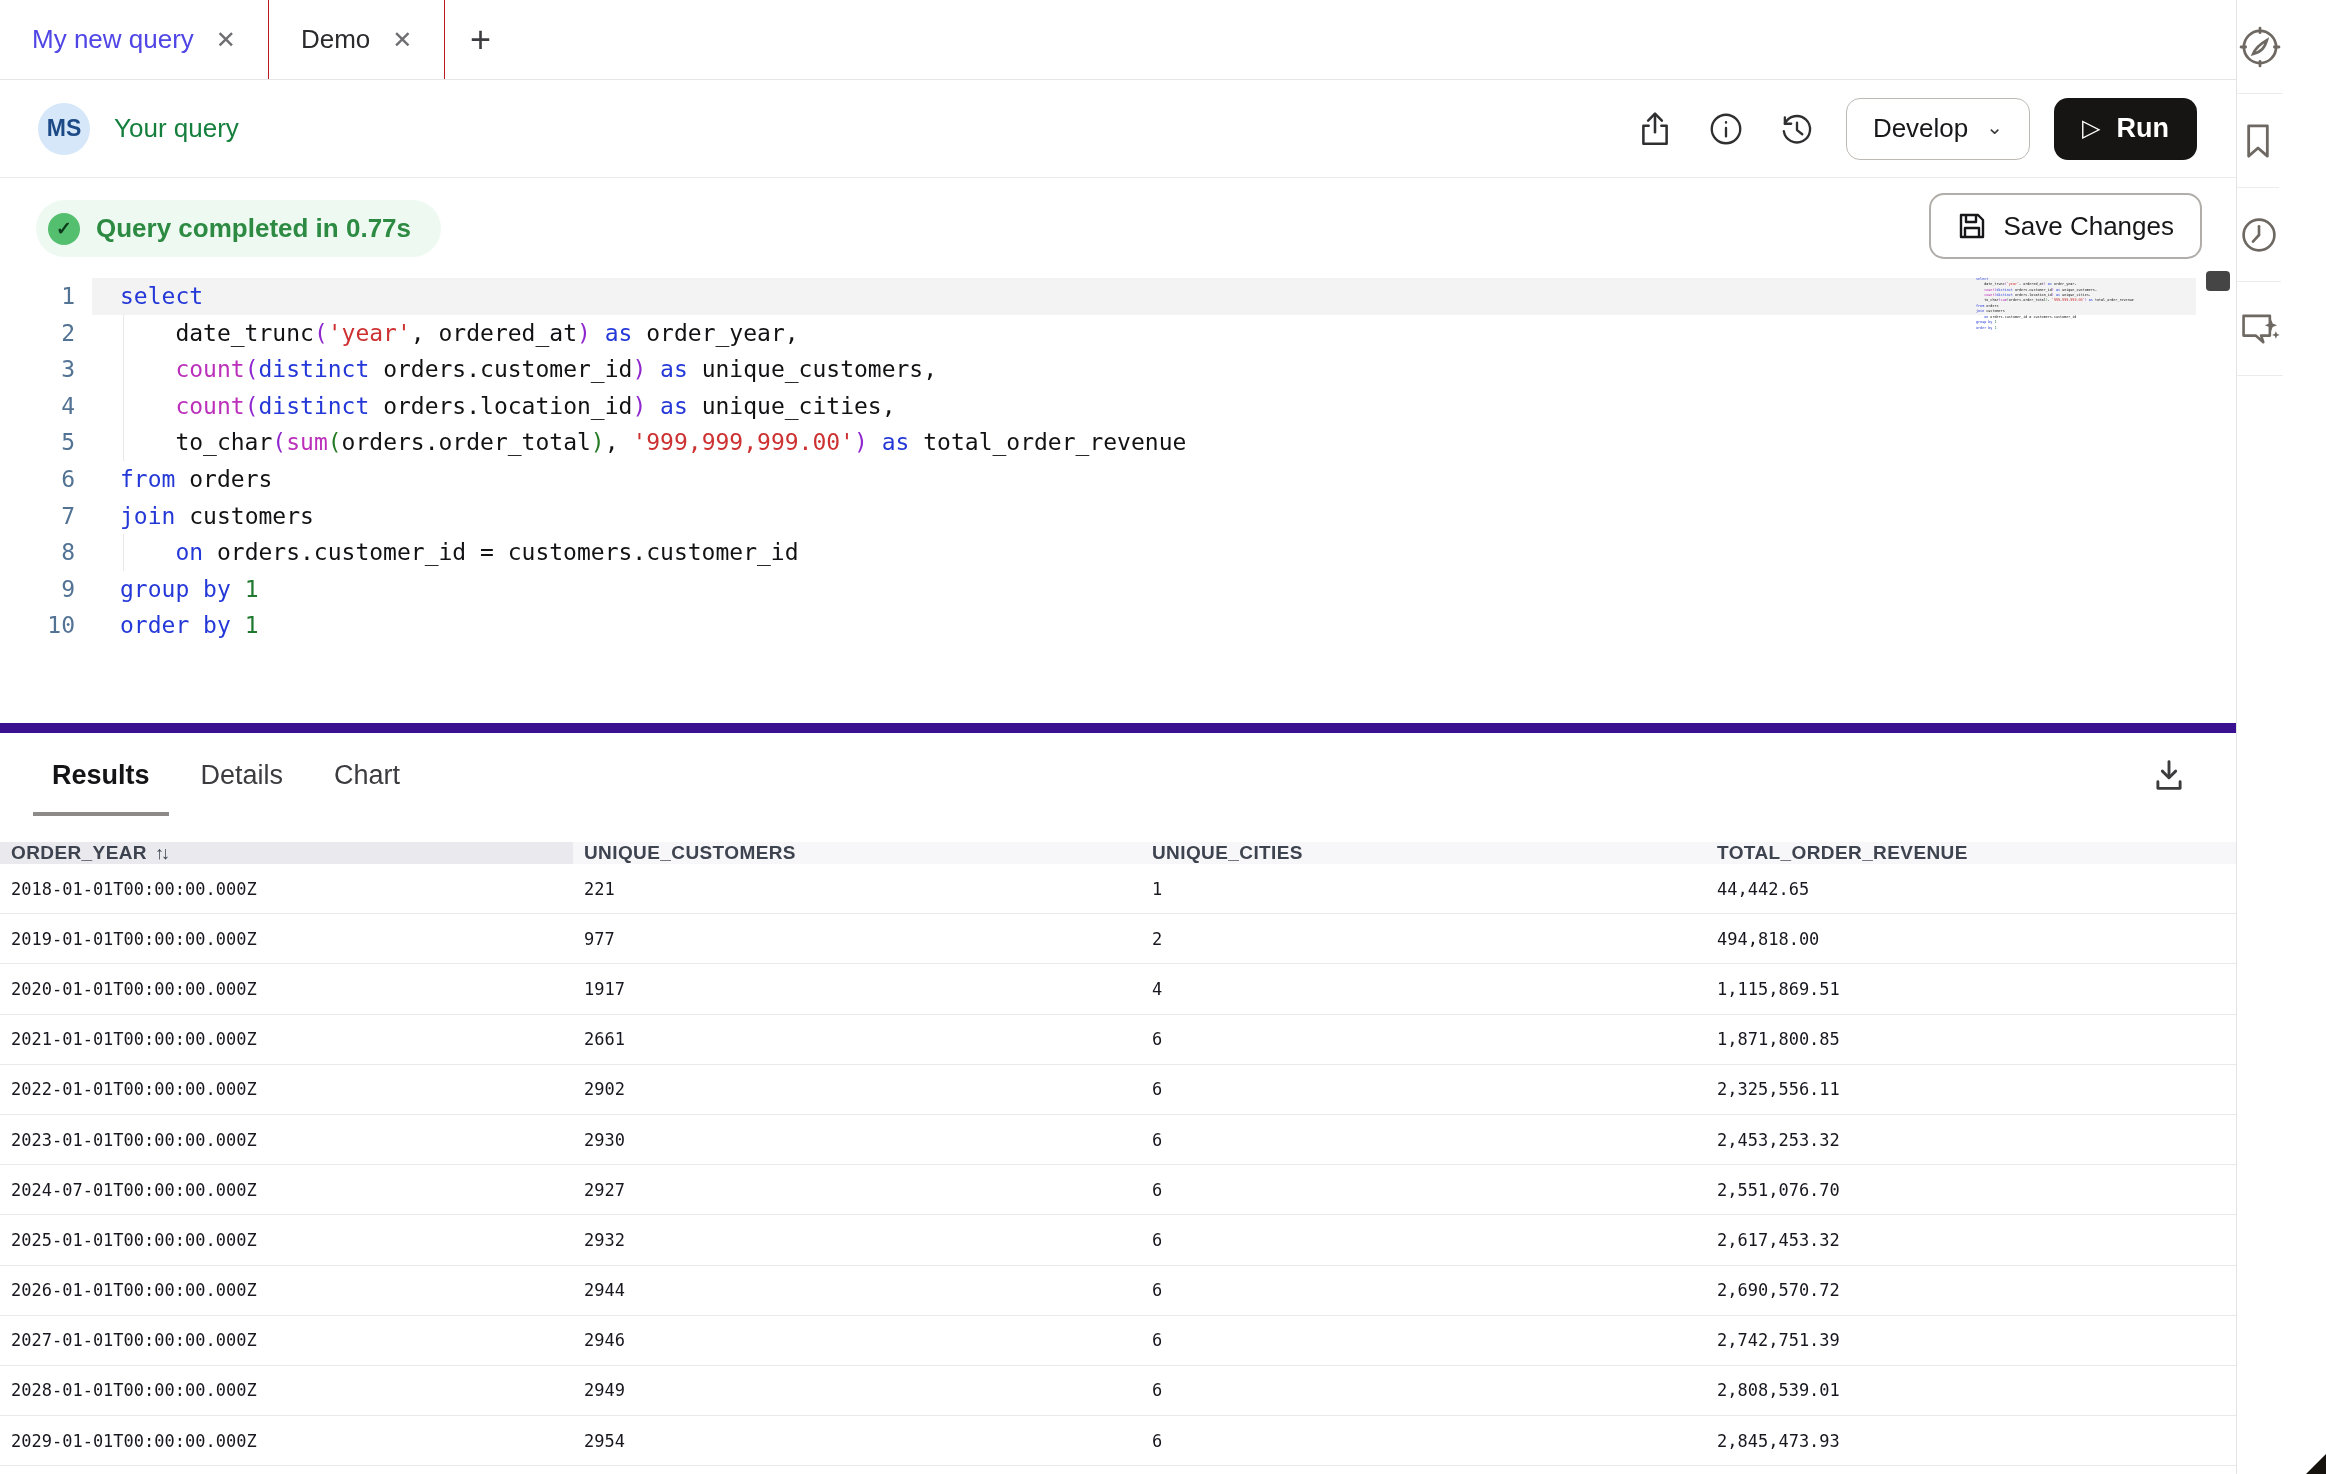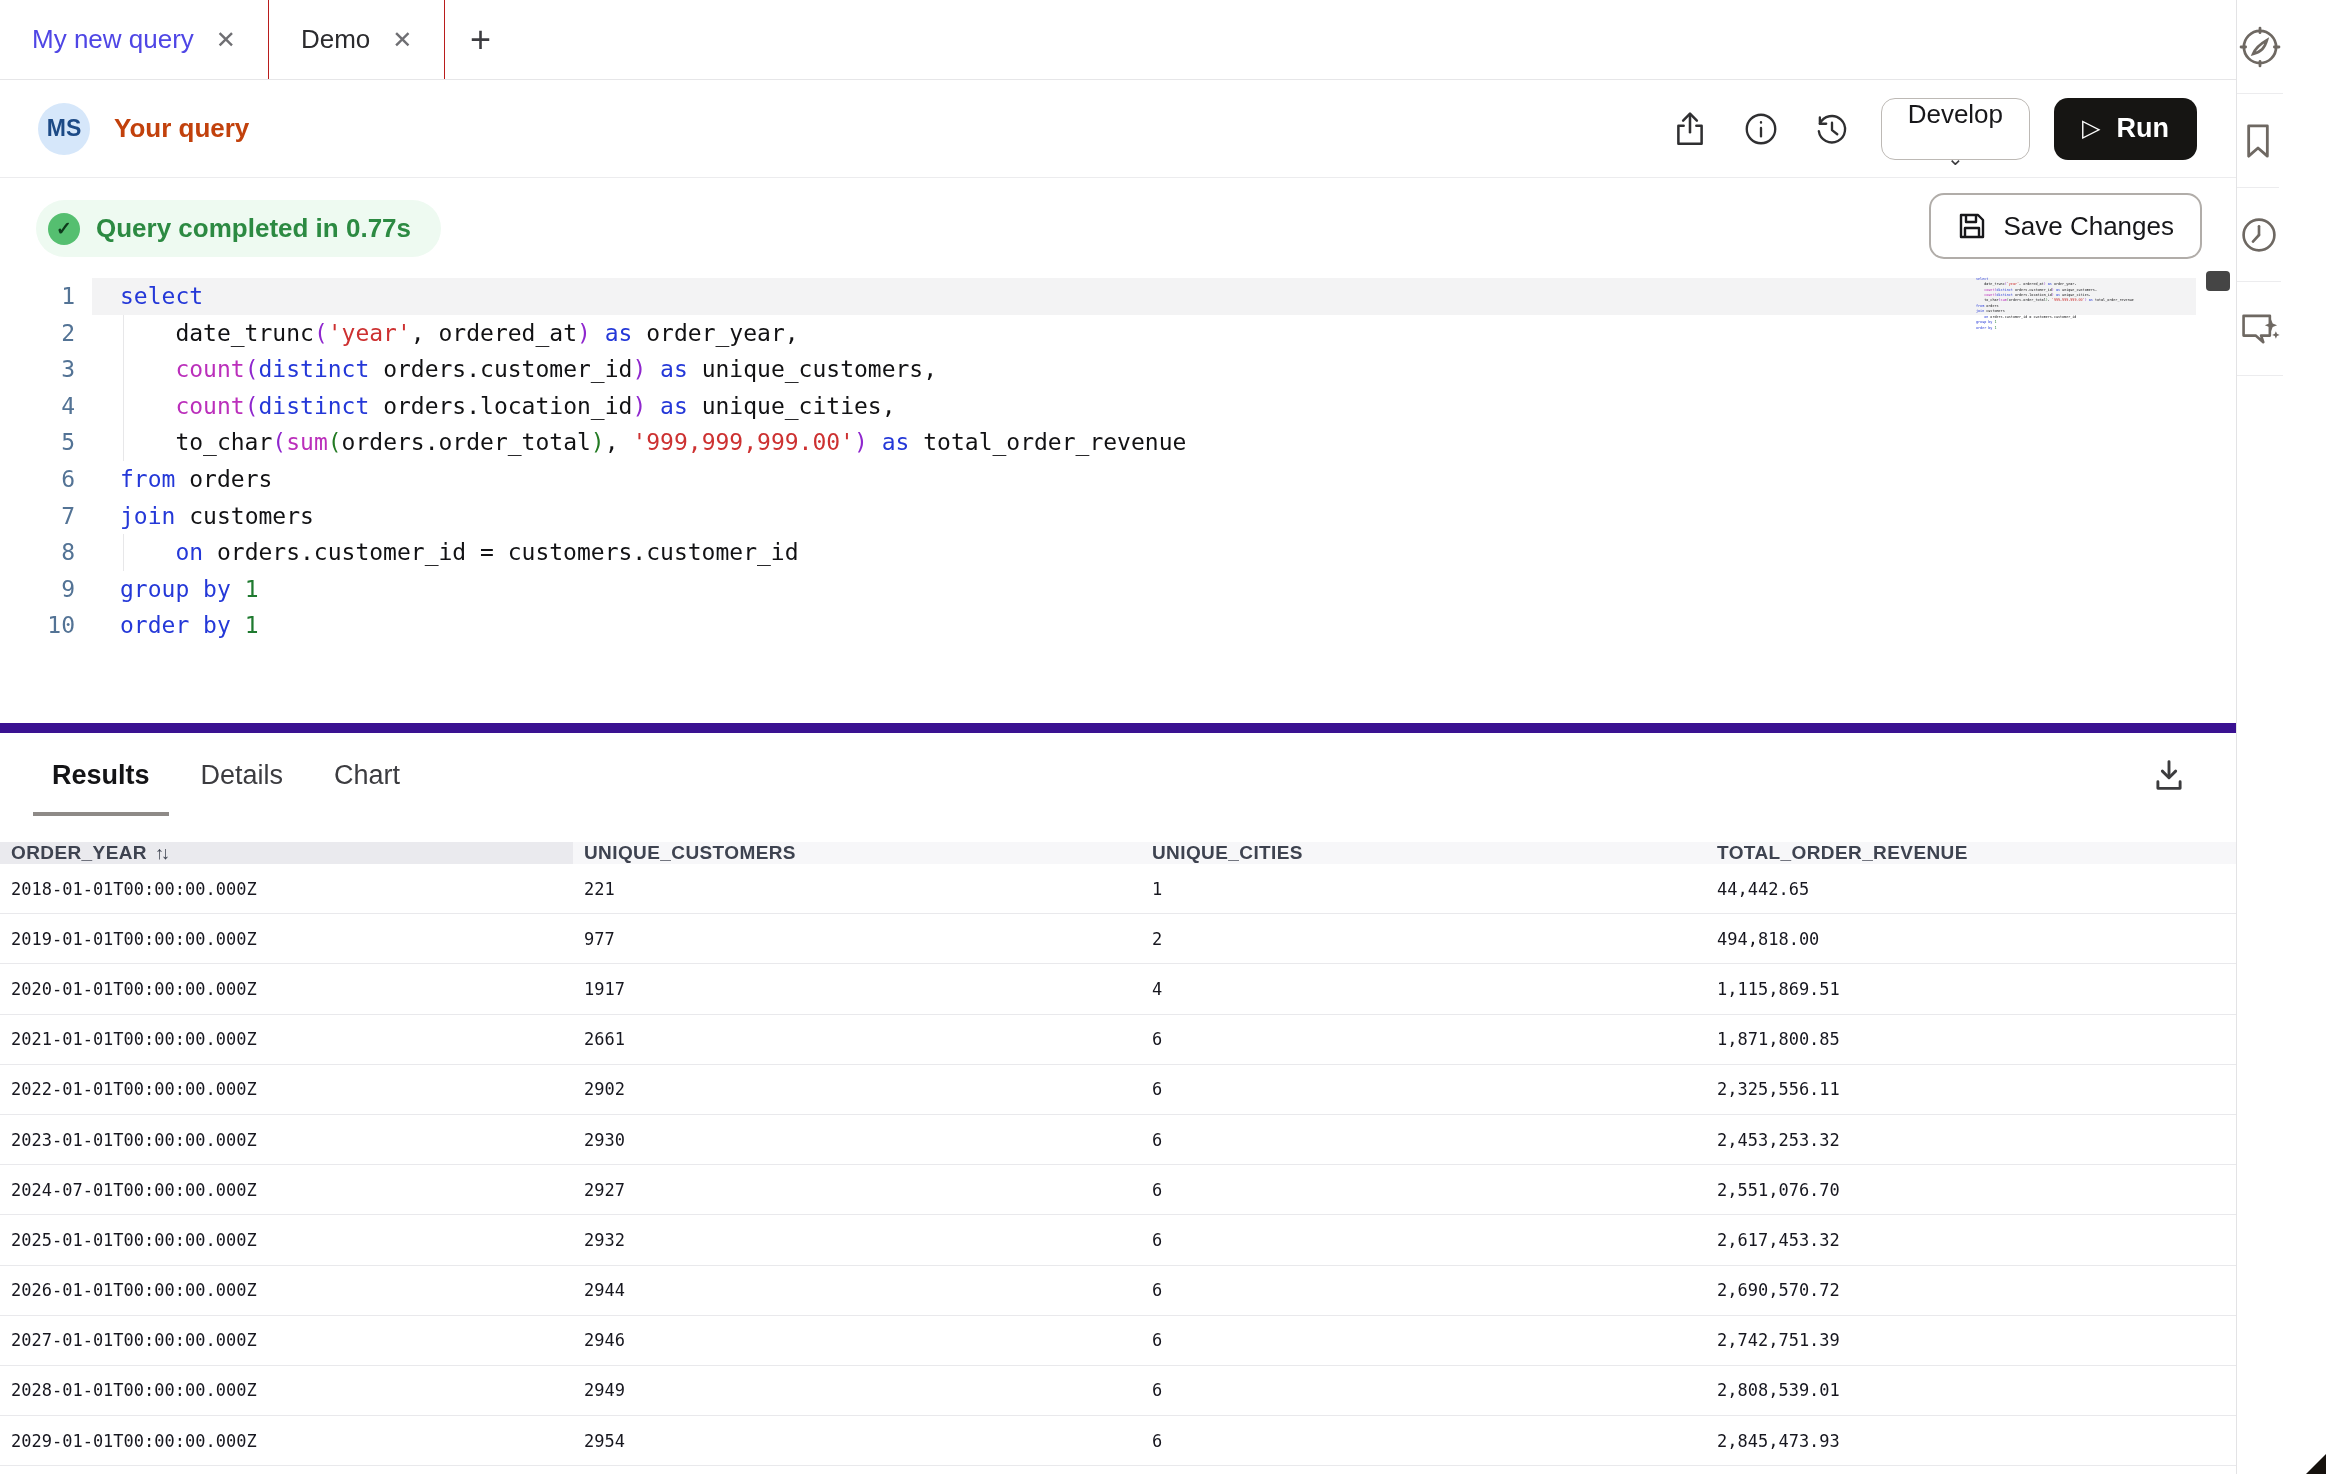--- a/index.html
+++ b/index.html
@@ -27,28 +27,28 @@
   .tab.active { color:#4f46e5; }
   .tab .close { font-size:24px; color:#6f6f73; line-height:1; }
   .newtab { width:70px; display:flex; align-items:center; justify-content:center; font-size:36px;
             color:#3c3c40; background:none; border:none; cursor:pointer; }
 
   
   .qheader { position:absolute; top:80px; left:0; width:100%; height:98px; display:flex; align-items:center;
              padding:0 39px 0 38px; border-bottom:1px solid #ececee; background:#fff; }
   .avatar { width:52px; height:52px; border-radius:50%; background:#d6e7fa; color:#1c4a86;
             display:flex; align-items:center; justify-content:center; font-weight:bold; font-size:23px; }
-  .qtitle { margin-left:24px; font-size:26px; font-weight:700; color:#c2410c; }
+  .qtitle { margin-left:24px; font-size:26px; font-weight:400; color:#15803d; }
   .qactions { margin-left:auto; display:flex; align-items:center; gap:27px; }
   .icon-btn { background:none; border:none; cursor:pointer; display:flex; align-items:center; justify-content:center;
               width:44px; height:44px; }
   .icon-btn svg { stroke:#2f2f31; }
   .develop-btn { height:62px; padding:0 26px; border:1.5px solid #bdb9b5; border-radius:14px; background:#fff;
                  font-size:26px; color:#17171a; display:flex; align-items:center; gap:18px; cursor:pointer;
-                 font-family:"Liberation Sans",sans-serif;flex-direction:column; }
+                 font-family:"Liberation Sans",sans-serif; }
   .develop-btn .chev { font-size:20px; color:#3a3a3d; transform:translateY(-2px); }
   .run-btn { height:62px; padding:0 28px; margin-left:-3px; border:none; border-radius:14px; background:#161513;
              color:#fff; font-size:27px; font-weight:600; display:flex; align-items:center; gap:16px; cursor:pointer;
              font-family:"Liberation Sans",sans-serif; }
   .run-btn .play { font-size:24px; font-weight:400; transform:translateY(-1px); }
 
   
   .status-row { position:absolute; top:178px; left:0; width:100%; height:92px; background:#fff; }
   .status-pill { position:absolute; left:36px; top:22px; height:57px; border-radius:29px; background:#eefaf1;
                  display:flex; align-items:center; gap:16px; padding:0 30px 0 12px; }

